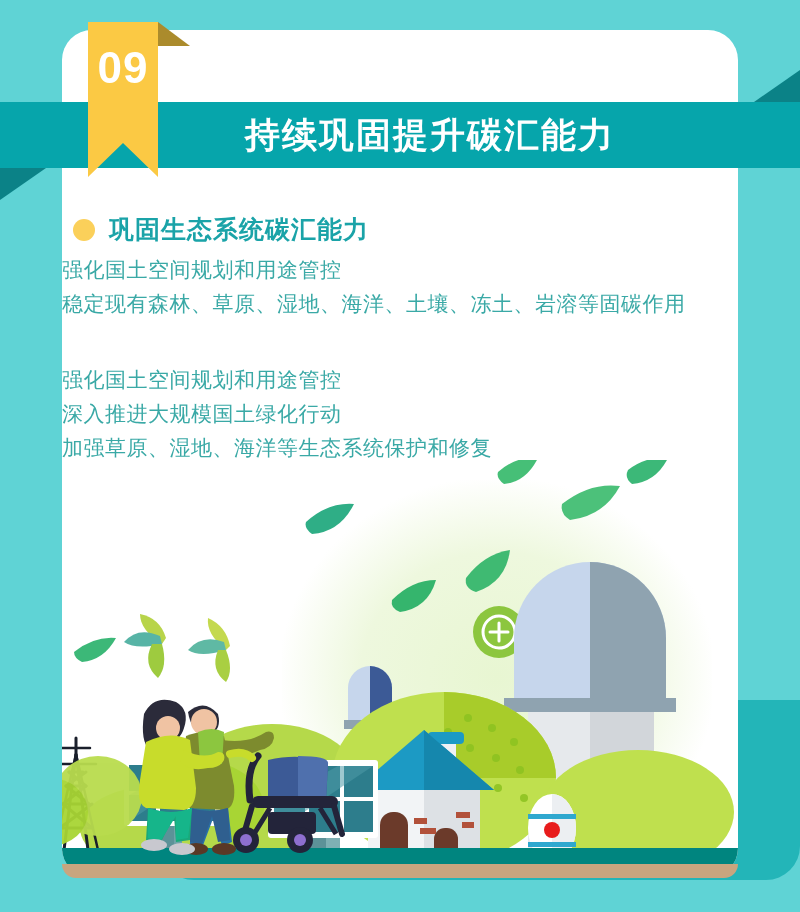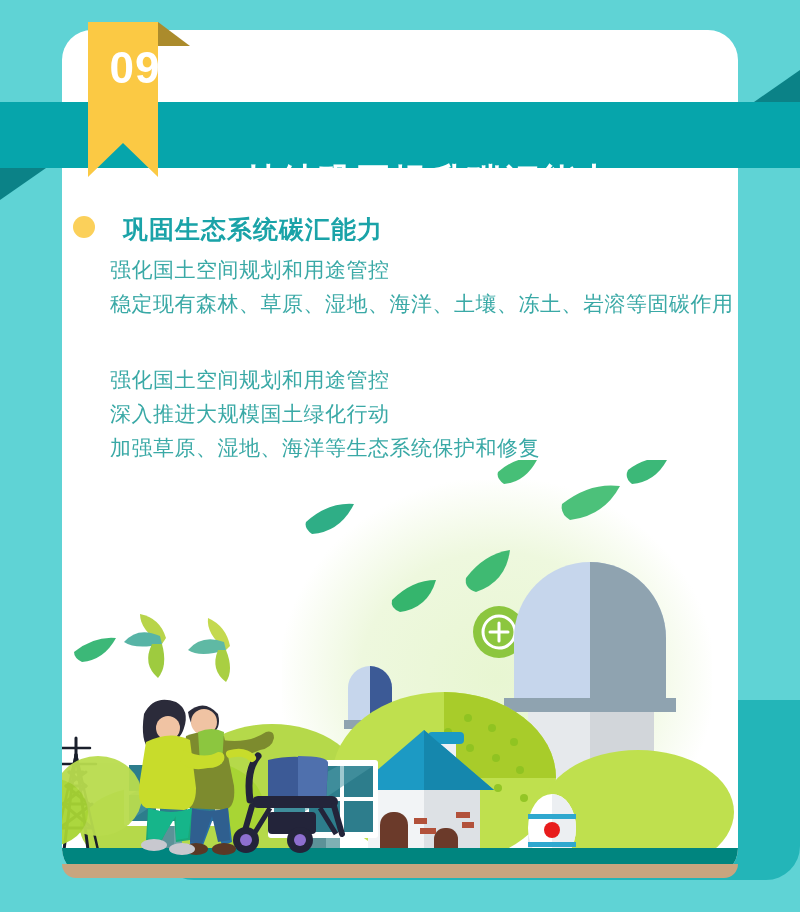--- a/index.html
+++ b/index.html
@@ -45,55 +45,55 @@
   }
   .banner-fold-r{
     position:absolute;left:754px;top:70px;width:46px;height:32px;
     background:#0b8287;
     clip-path:polygon(100% 0,100% 100%,0 100%);
   }
   .banner-title{
     position:absolute;left:0;top:102px;width:800px;height:66px;
     display:flex;align-items:center;justify-content:center;
     color:#ffffff;font-size:35px;font-weight:bold;letter-spacing:2px;
-    padding-left:60px;box-sizing:border-box;margin-top:46px;
+    padding-left:60px;box-sizing:border-box;
   }
 
   
   .ribbon{
     position:absolute;left:88px;top:22px;width:70px;height:155px;
     background:#fbc944;
     clip-path:polygon(0 0,100% 0,100% 100%,50% 78%,0 100%);
   }
   .ribbon-fold{
     position:absolute;left:158px;top:22px;width:32px;height:24px;
     background:#ab8b2c;
     clip-path:polygon(0 0,100% 100%,0 100%);
   }
   .ribbon-num{
-    position:absolute;left:100px;top:38px;width:70px;height:60px;
+    position:absolute;left:88px;top:38px;width:70px;height:60px;
     display:flex;align-items:center;justify-content:center;
     color:#ffffff;font-size:44px;font-weight:bold;letter-spacing:1px;
   }
 
   
   .content{position:absolute;left:0;top:186px;width:676px;}
   .section{position:relative;margin-bottom:6px;}
   .sec-head{
-    display:flex;align-items:flex-start;gap:28px;padding-left:11px;
+    display:flex;align-items:center;gap:14px;padding-left:11px;
     margin-bottom:9px;
   }
   .bullet{
     width:22px;height:22px;border-radius:50%;background:#fbd05a;flex:none;
   }
   .sec-title{
     color:#1aa3a8;font-size:25px;font-weight:bold;letter-spacing:1px;
     line-height:1.1;
   }
-  .sec-lines{margin-left:48px;}
+  .sec-lines{}
   .sec-line{
     color:#3aa9a6;font-size:21px;line-height:1.62;letter-spacing:0.5px;
     white-space:nowrap;
   }
 
   
   .scene{position:absolute;left:0;top:430px;width:676px;height:418px;}
   .scene svg{display:block;}
 </style>
 </head>

